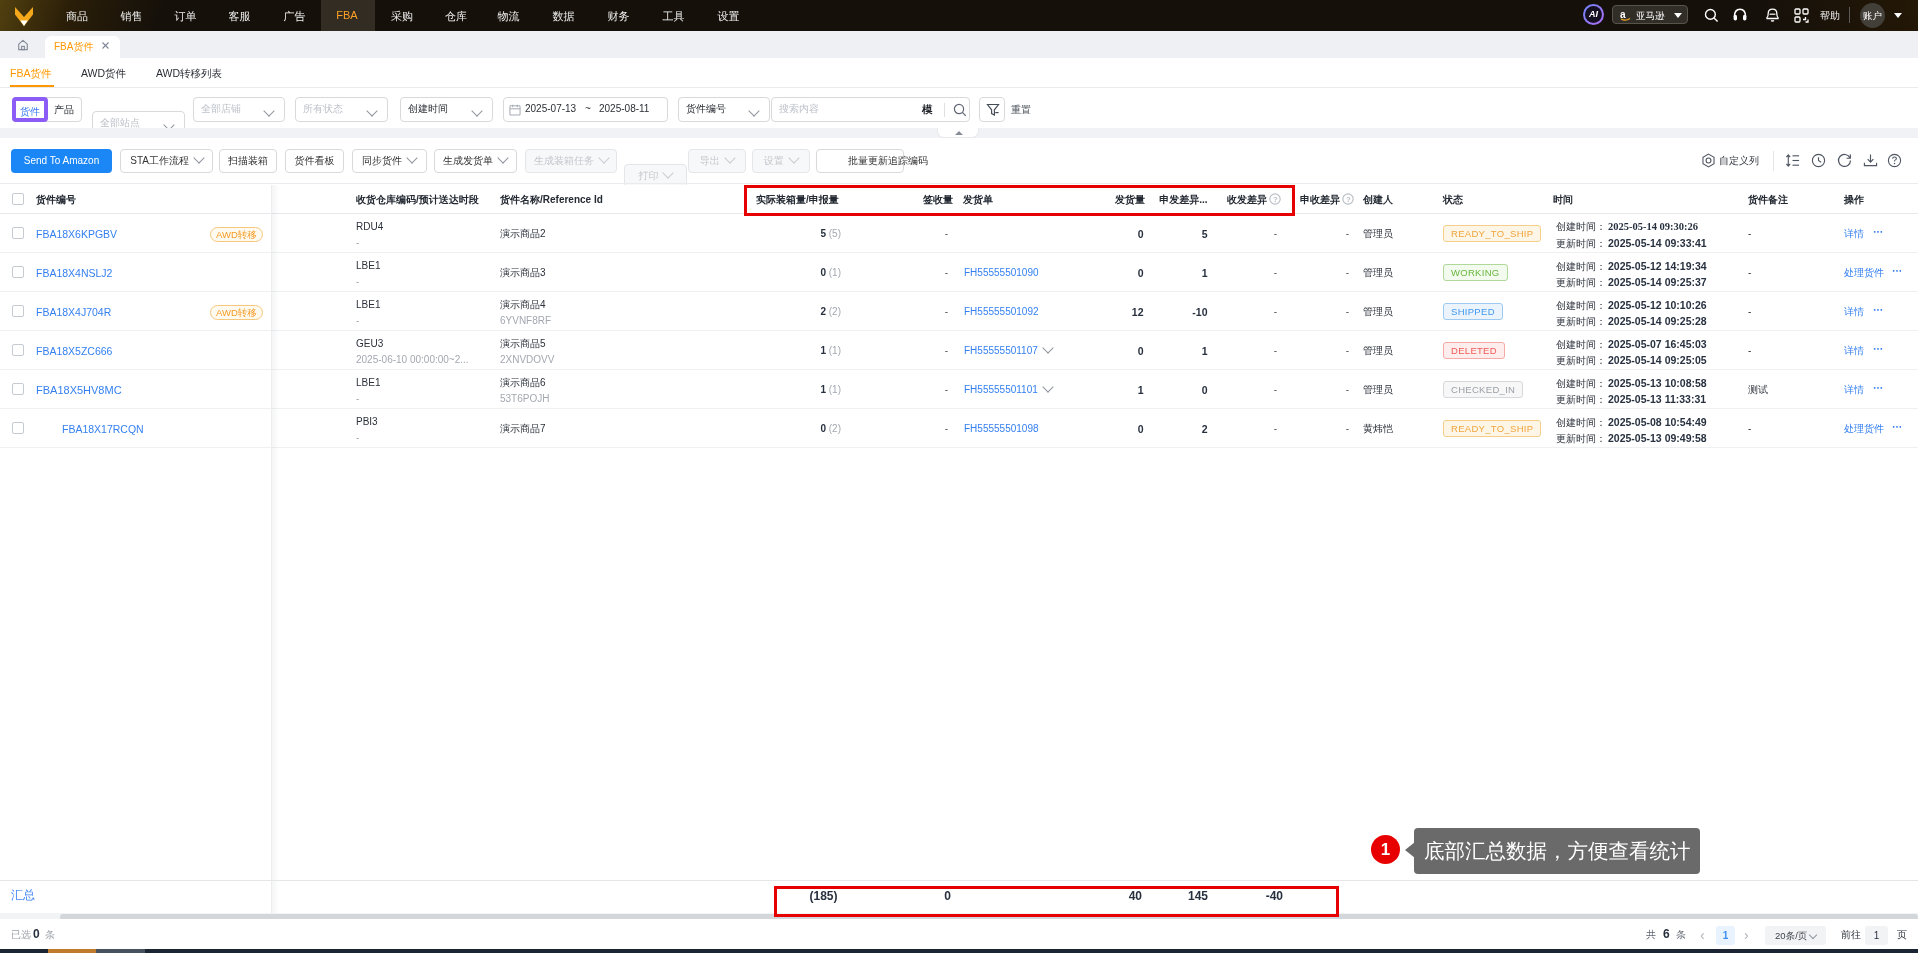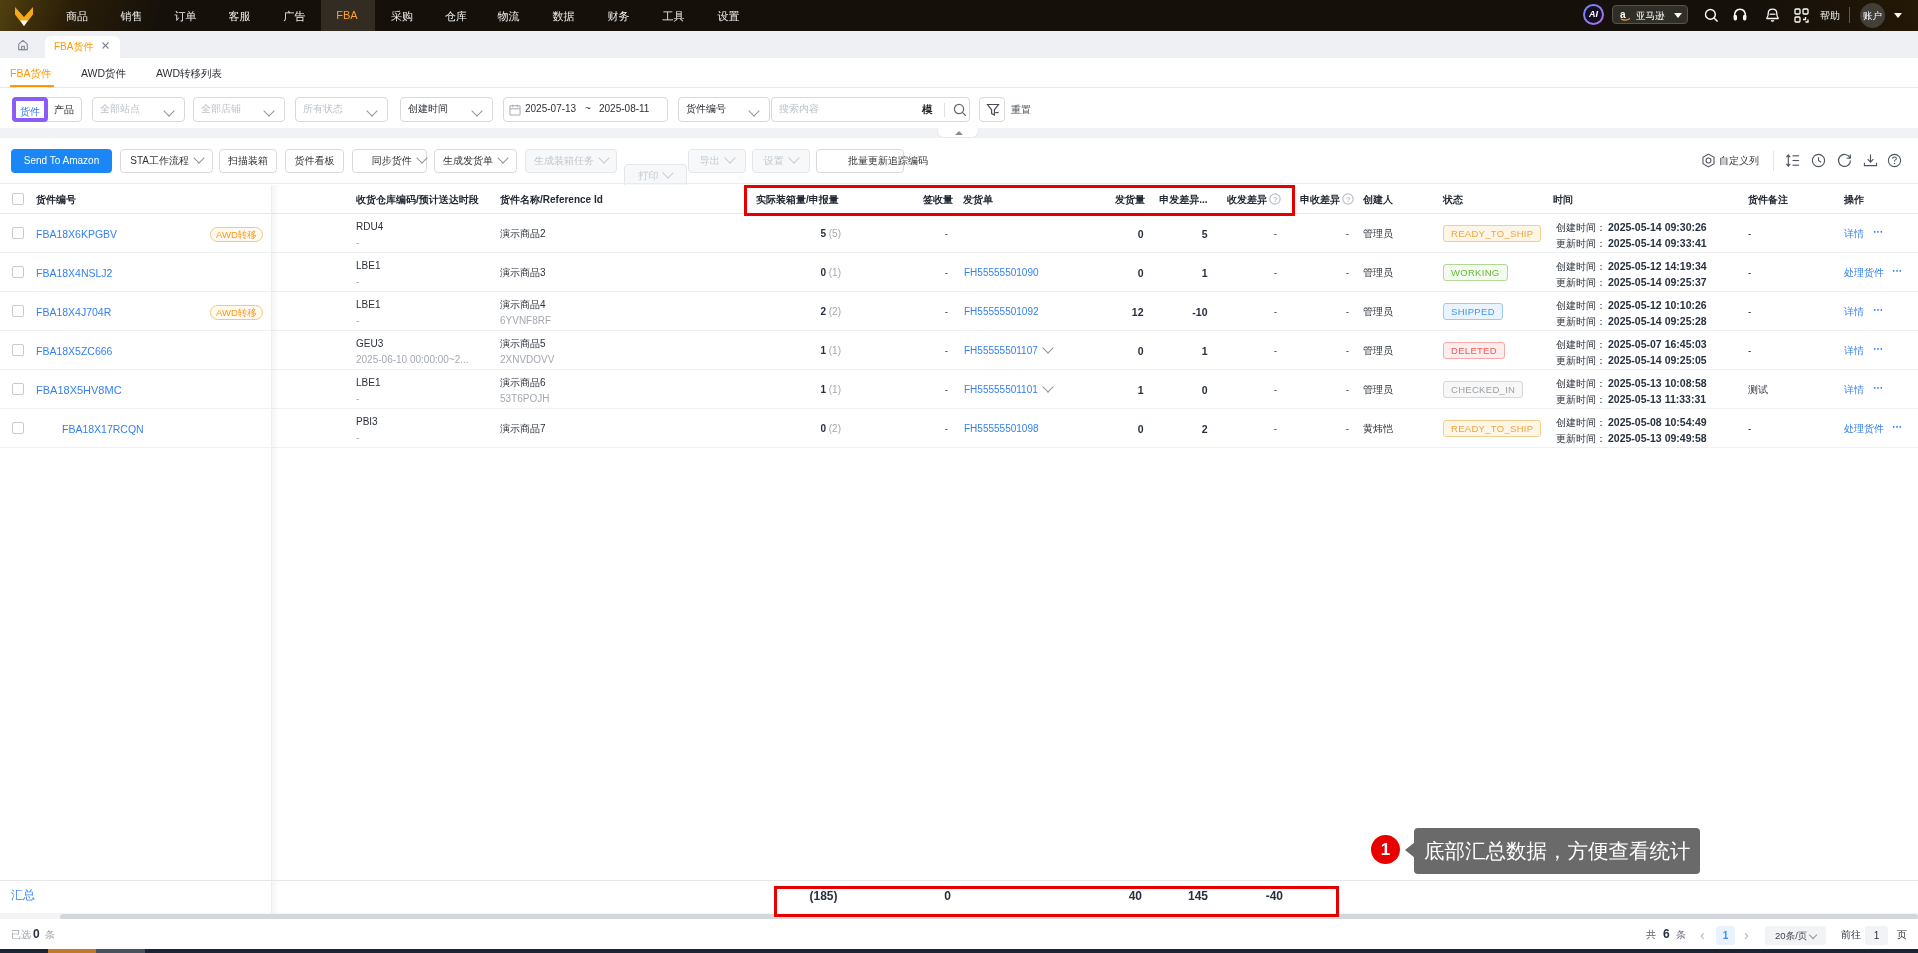--- a/index.html
+++ b/index.html
@@ -106,21 +106,21 @@
   <span class="a" style="left:10px;top:9px;color:#ff9800;font-size:10.5px;">FBA货件</span>
   <span class="a" style="left:81px;top:9px;font-size:10.5px;color:#2b2f36;">AWD货件</span>
   <span class="a" style="left:156px;top:9px;font-size:10.5px;color:#2b2f36;">AWD转移列表</span>
   <div class="a" style="left:10px;top:27px;width:44px;height:2.5px;background:#ff9800;"></div>
 </div>
 
 <div class="a" id="filters" style="left:0;top:88px;width:1918px;height:40px;background:#fff;">
   <div class="a" style="left:12px;top:9px;width:70px;height:24.5px;border:1px solid #d9d9d9;border-radius:4px;box-sizing:border-box;"></div>
   <div class="a" style="left:12px;top:9px;width:36px;height:24.5px;border:4px solid #8b5cf6;border-radius:4px;box-sizing:border-box;color:#3a7af0;text-align:center;line-height:22.5px;">货件</div>
   <span class="a" style="left:54px;top:15px;color:#2b2f36;">产品</span>
-  <div class="sel" style="left:92px;top:9px;width:93px;"><span class="ph">全部站点</span><i class="cv"></i></div>
+  <div class="sel" style="left:92px;top:23px;width:93px;"><span class="ph">全部站点</span><i class="cv"></i></div>
   <div class="sel" style="left:193px;top:9px;width:92px;"><span class="ph">全部店铺</span><i class="cv"></i></div>
   <div class="sel" style="left:295px;top:9px;width:93px;"><span class="ph">所有状态</span><i class="cv"></i></div>
   <div class="sel" style="left:400px;top:9px;width:93px;"><span style="color:#2b2f36;margin-left:7px;">创建时间</span><i class="cv"></i></div>
   <div class="sel" style="left:503px;top:9px;width:165px;">
     <svg class="a" style="left:5px;top:6px;" width="12" height="12" viewBox="0 0 13 13" fill="none" stroke="#a6abb3" stroke-width="1.1">
         <rect x="1" y="2" width="11" height="10" rx="1"></rect>
         <line x1="1" y1="5.2" x2="12" y2="5.2"></line>
         <line x1="4" y1="0.8" x2="4" y2="3.4"></line>
         <line x1="9" y1="0.8" x2="9" y2="3.4"></line>
       </svg>
@@ -151,21 +151,21 @@
   </div>
 </div>
 
 <div class="a" style="left:0;top:128px;width:1918px;height:10.5px;background:#f1f2f5;"></div>
 
 <div class="a" id="actions" style="left:0;top:138px;width:1918px;height:47px;background:#fff;">
   <div class="a" style="left:11px;top:11px;width:101px;height:24px;background:#1b87f6;border-radius:4px;color:#fff;font-size:10px;text-align:center;line-height:24px;">Send To Amazon</div>
   <div class="btn" style="left:120px;top:11px;width:93px;">STA工作流程 <i class="cv"></i></div>
   <div class="btn" style="left:219px;top:11px;width:58px;">扫描装箱</div>
   <div class="btn" style="left:285px;top:11px;width:59px;">货件看板</div>
-  <div class="btn" style="left:351.5px;top:11px;width:75px;text-align:right;">同步货件 <i class="cv"></i></div>
+  <div class="btn" style="left:351.5px;top:11px;width:75px;">同步货件 <i class="cv"></i></div>
   <div class="btn" style="left:433.5px;top:11px;width:83px;">生成发货单 <i class="cv"></i></div>
   <div class="btn dis" style="left:525px;top:11px;width:92px;">生成装箱任务 <i class="cv"></i></div>
   <div class="btn dis" style="left:624px;top:26px;width:63px;">打印 <i class="cv"></i></div>
   <div class="btn dis" style="left:688px;top:11px;width:57.5px;">导出 <i class="cv"></i></div>
   <div class="btn dis" style="left:752px;top:11px;width:57.5px;">设置 <i class="cv"></i></div>
   <div class="btn" style="left:816px;top:11px;width:88px;padding-left:31px;">批量更新追踪编码</div>
 
   <svg class="a" style="left:1701px;top:15px;" width="15" height="15" viewBox="0 0 16 16" fill="none" stroke="#4e5560" stroke-width="1.15">
       <path d="M8 1.2 L13.9 4.6 L13.9 11.4 L8 14.8 L2.1 11.4 L2.1 4.6 Z"></path>
       <circle cx="8" cy="8" r="2.6"></circle>
@@ -232,21 +232,21 @@
 <span class="a gray" style="left:356px;top:49.5px;line-height:16px;">-</span>
 <span class="a" style="left:500px;top:39.5px;line-height:18px;color:#2b313b;">演示商品2</span>
 <span class="a" style="right:1077px;top:39.5px;line-height:18px;"><b style="color:#27303f;">5</b> <span class="gray">(5)</span></span>
 <span class="a" style="right:970px;top:39.5px;line-height:18px;color:#555;">-</span>
 <span class="a num" style="right:774.5px;top:39.5px;line-height:18px;">0</span>
 <span class="a num" style="right:710.5px;top:39.5px;line-height:18px;">5</span>
 <span class="a" style="right:641px;top:39.5px;line-height:18px;color:#555;">-</span>
 <span class="a" style="right:569px;top:39.5px;line-height:18px;color:#555;">-</span>
 <span class="a" style="left:1363px;top:39.5px;line-height:18px;color:#2b313b;">管理员</span>
 <span class="st" style="left:1443px;top:40px;color:#f0a43a;border-color:#f5ce8a;background:#fdf6e7;">READY_TO_SHIP</span>
-<span class="a" style="left:1556px;top:33.5px;line-height:16px;color:#2b313b;">创建时间：<b style="margin-left:2px;color:#27303f;font-size:10.5px;">2025-05-14 09:30:26</b></span>
+<span class="a" style="left:1556px;top:33.5px;line-height:16px;color:#2b313b;font-family:Liberation Serif, serif;">创建时间：<b style="margin-left:2px;color:#27303f;font-size:10.5px;">2025-05-14 09:30:26</b></span>
 <span class="a" style="left:1556px;top:49.5px;line-height:16px;color:#2b313b;">更新时间：<b style="margin-left:2px;color:#27303f;font-size:10.5px;">2025-05-14 09:33:41</b></span>
 <span class="a" style="left:1748px;top:39.5px;line-height:18px;color:#2b313b;">-</span>
 <span class="a link" style="left:1844px;top:39.5px;line-height:18px;">详情</span>
 <span class="a link" style="left:1873px;top:37.5px;line-height:18px;font-weight:bold;letter-spacing:1px;">⋯</span>
 
 <div class="a" style="left:0;top:68px;width:1918px;height:39px;border-bottom:1px solid #eef0f2;box-sizing:border-box;"></div>
 <div class="a cb" style="left:12px;top:81px;"></div>
 <span class="a link" style="left:36px;top:78.5px;line-height:18px;font-size:10.5px;">FBA18X4NSLJ2</span>
 <span class="a" style="left:356px;top:72.5px;line-height:16px;color:#2b313b;">LBE1</span>
 <span class="a gray" style="left:356px;top:88.5px;line-height:16px;">-</span>

